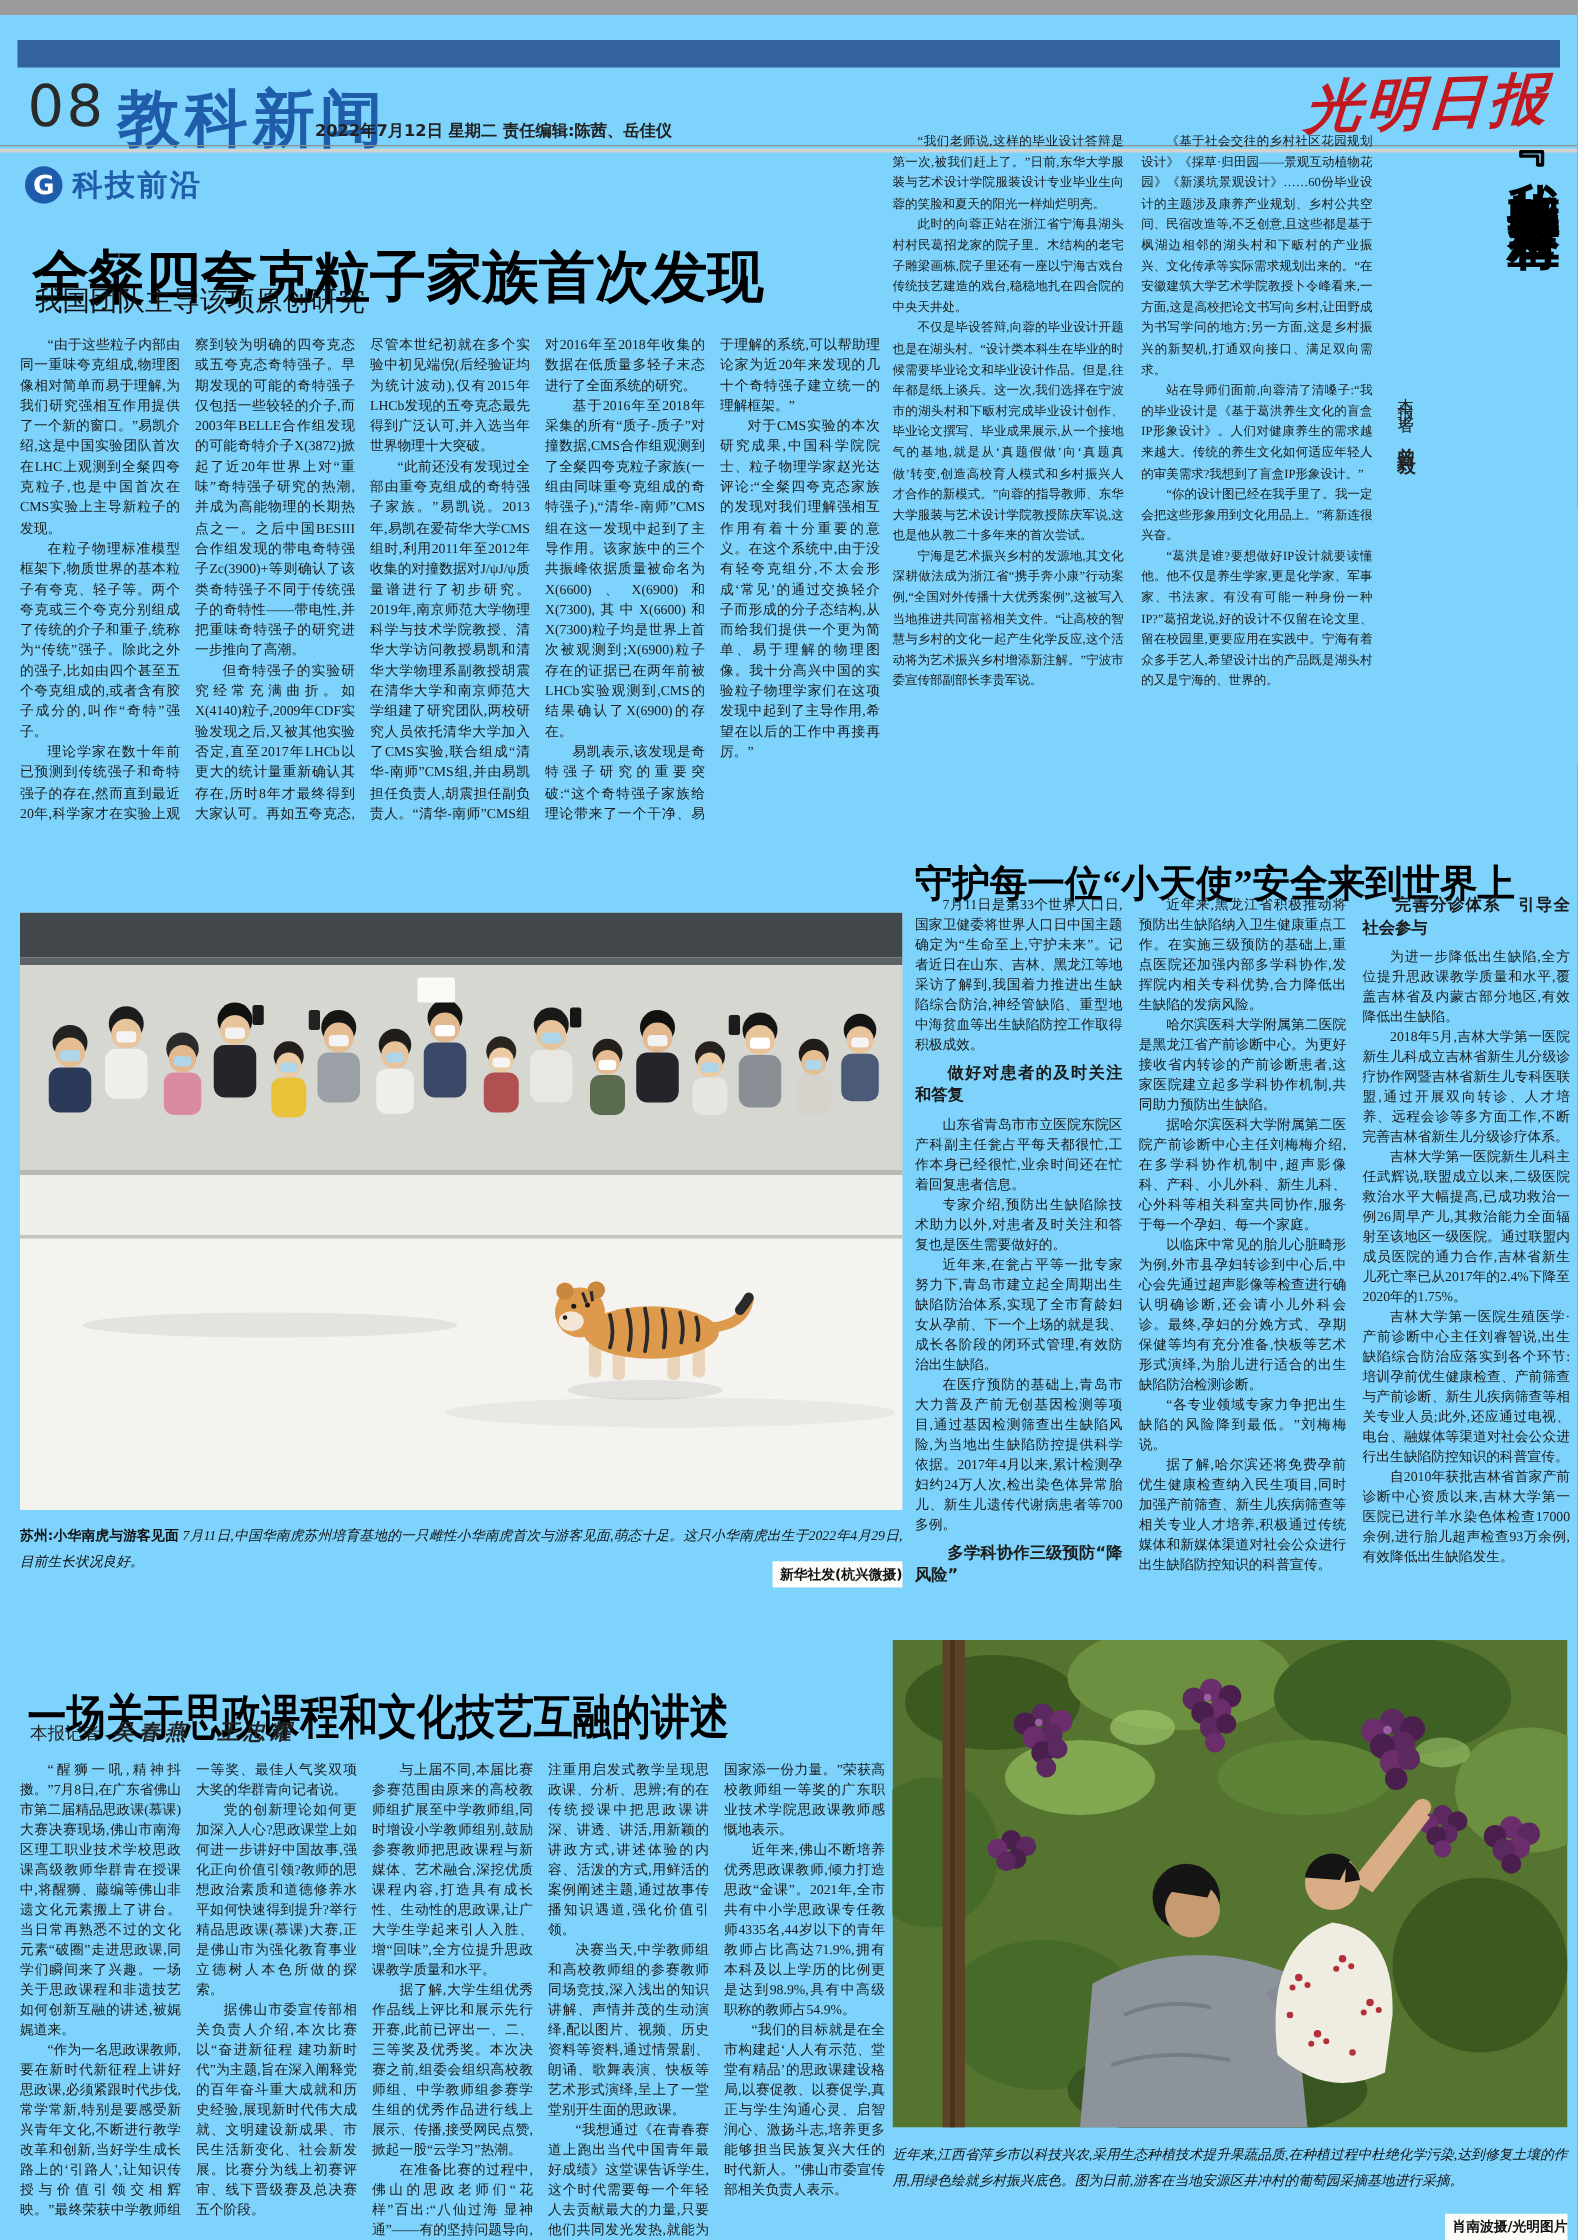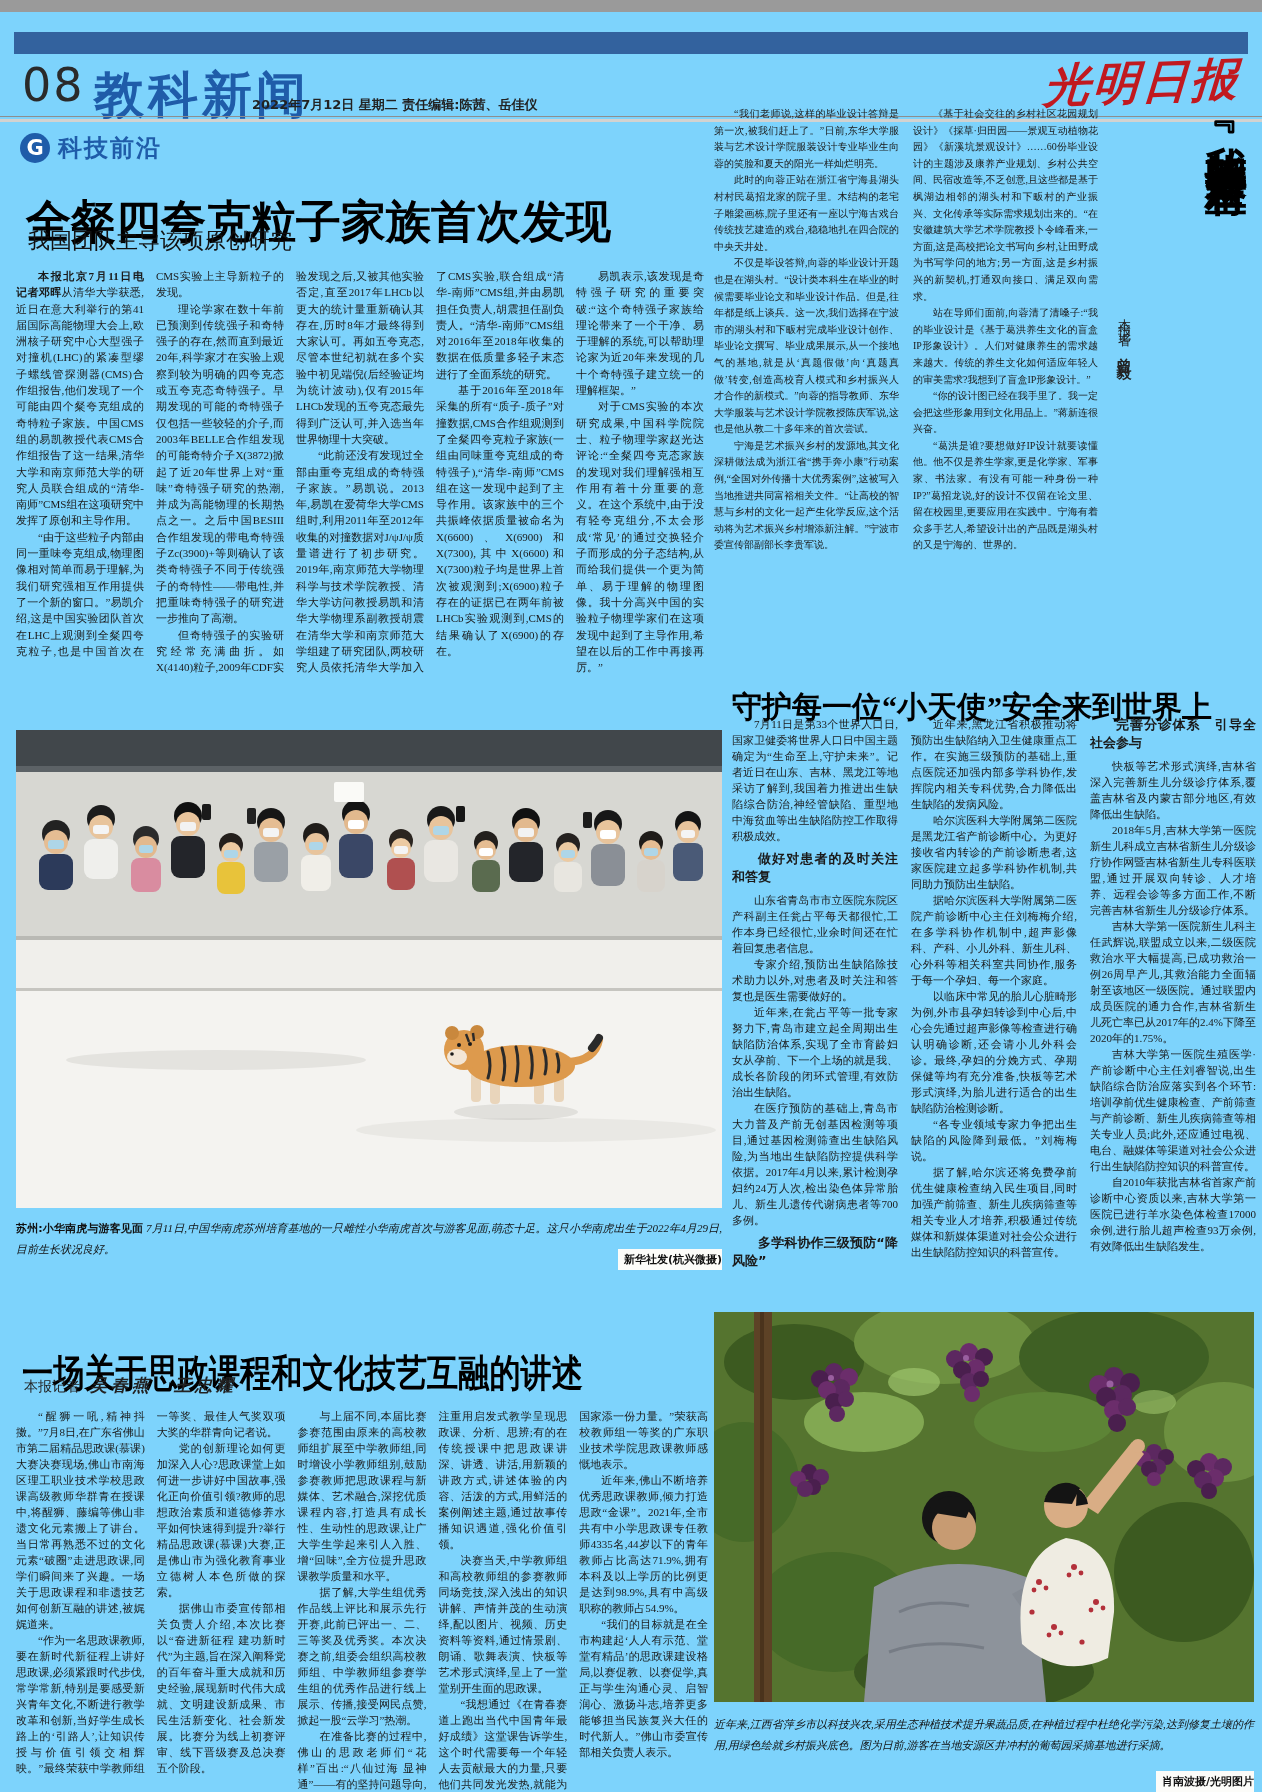--- a/index.html
+++ b/index.html
@@ -82,23 +82,23 @@
   <div class="rule1"></div>
   <div class="rule2"></div>
 
   <div class="sci-badge">
     <div class="g-logo">G</div>
     <span class="txt">科技前沿</span>
   </div>
   <h1 class="sci-headline">全粲四夸克粒子家族首次发现</h1>
   <div class="sci-deck">我国团队主导该项原创研究</div>
   <div class="sci-body body-cols">
-    <p class="para"><b class="bold">本报北京7月11日电　记者邓晖</b><span>从清华大学获悉,近日在意大利举行的第41届国际高能物理大会上,欧洲核子研究中心大型强子对撞机(LHC)的紧凑型缪子螺线管探测器(CMS)合作组报告,他们发现了一个可能由四个粲夸克组成的奇特粒子家族。中国CMS组的易凯教授代表CMS合作组报告了这一结果,清华大学和南京师范大学的研究人员联合组成的“清华-南师”CMS组在这项研究中发挥了原创和主导作用。</span></p>
     <div>
         <p class="para">“由于这些粒子内部由同一重味夸克组成,物理图像相对简单而易于理解,为我们研究强相互作用提供了一个新的窗口。”易凯介绍,这是中国实验团队首次在LHC上观测到全粲四夸克粒子,也是中国首次在CMS实验上主导新粒子的发现。</p>
+        <p class="para">在粒子物理标准模型框架下,物质世界的基本粒子有夸克、轻子等。两个夸克或三个夸克分别组成了传统的介子和重子,统称为“传统”强子。除此之外的强子,比如由四个甚至五个夸克组成的,或者含有胶子成分的,叫作“奇特”强子。</p>
         <p class="para">理论学家在数十年前已预测到传统强子和奇特强子的存在,然而直到最近20年,科学家才在实验上观察到较为明确的四夸克态或五夸克态奇特强子。早期发现的可能的奇特强子仅包括一些较轻的介子,而2003年BELLE合作组发现的可能奇特介子X(3872)掀起了近20年世界上对“重味”奇特强子研究的热潮,并成为高能物理的长期热点之一。之后中国BESIII合作组发现的带电奇特强子Zc(3900)+等则确认了该类奇特强子不同于传统强子的奇特性——带电性,并把重味奇特强子的研究进一步推向了高潮。</p>
         <p class="para">但奇特强子的实验研究经常充满曲折。如X(4140)粒子,2009年CDF实验发现之后,又被其他实验否定,直至2017年LHCb以更大的统计量重新确认其存在,历时8年才最终得到大家认可。再如五夸克态,尽管本世纪初就在多个实验中初见端倪(后经验证均为统计波动),仅有2015年LHCb发现的五夸克态最先得到广泛认可,并入选当年世界物理十大突破。</p>
         <p class="para">“此前还没有发现过全部由重夸克组成的奇特强子家族。”易凯说。2013年,易凯在爱荷华大学CMS组时,利用2011年至2012年收集的对撞数据对J/ψJ/ψ质量谱进行了初步研究。2019年,南京师范大学物理科学与技术学院教授、清华大学访问教授易凯和清华大学物理系副教授胡震在清华大学和南京师范大学组建了研究团队,两校研究人员依托清华大学加入了CMS实验,联合组成“清华-南师”CMS组,并由易凯担任负责人,胡震担任副负责人。“清华-南师”CMS组对2016年至2018年收集的数据在低质量多轻子末态进行了全面系统的研究。</p>
         <p class="para">基于2016年至2018年采集的所有“质子-质子”对撞数据,CMS合作组观测到了全粲四夸克粒子家族(一组由同味重夸克组成的奇特强子),“清华-南师”CMS组在这一发现中起到了主导作用。该家族中的三个共振峰依据质量被命名为X(6600)、X(6900)和X(7300),其中X(6600)和X(7300)粒子均是世界上首次被观测到;X(6900)粒子存在的证据已在两年前被LHCb实验观测到,CMS的结果确认了X(6900)的存在。</p>
         <p class="para">易凯表示,该发现是奇特强子研究的重要突破:“这个奇特强子家族给理论带来了一个干净、易于理解的系统,可以帮助理论家为近20年来发现的几十个奇特强子建立统一的理解框架。”</p>
         <p class="para">对于CMS实验的本次研究成果,中国科学院院士、粒子物理学家赵光达评论:“全粲四夸克态家族的发现对我们理解强相互作用有着十分重要的意义。在这个系统中,由于没有轻夸克组分,不太会形成‘常见’的通过交换轻介子而形成的分子态结构,从而给我们提供一个更为简单、易于理解的物理图像。我十分高兴中国的实验粒子物理学家们在这项发现中起到了主导作用,希望在以后的工作中再接再厉。”</p>
       </div>
   </div>
 
   <div class="village-body body-cols">
@@ -274,21 +274,21 @@
     <div>
         <p class="para">近年来,黑龙江省积极推动将预防出生缺陷纳入卫生健康重点工作。在实施三级预防的基础上,重点医院还加强内部多学科协作,发挥院内相关专科优势,合力降低出生缺陷的发病风险。</p>
         <p class="para">哈尔滨医科大学附属第二医院是黑龙江省产前诊断中心。为更好接收省内转诊的产前诊断患者,这家医院建立起多学科协作机制,共同助力预防出生缺陷。</p>
         <p class="para">据哈尔滨医科大学附属第二医院产前诊断中心主任刘梅梅介绍,在多学科协作机制中,超声影像科、产科、小儿外科、新生儿科、心外科等相关科室共同协作,服务于每一个孕妇、每一个家庭。</p>
         <p class="para">以临床中常见的胎儿心脏畸形为例,外市县孕妇转诊到中心后,中心会先通过超声影像等检查进行确认明确诊断,还会请小儿外科会诊。最终,孕妇的分娩方式、孕期保健等均有充分准备,快板等艺术形式演绎,为胎儿进行适合的出生缺陷防治检测诊断。</p>
         <p class="para">“各专业领域专家力争把出生缺陷的风险降到最低。”刘梅梅说。</p>
         <p class="para">据了解,哈尔滨还将免费孕前优生健康检查纳入民生项目,同时加强产前筛查、新生儿疾病筛查等相关专业人才培养,积极通过传统媒体和新媒体渠道对社会公众进行出生缺陷防控知识的科普宣传。</p>
       </div>
     <p class="subhead">完善分诊体系　引导全社会参与</p>
     <div>
-        <p class="para">快板等艺术形式演绎,吉林省深入完善新生儿分级诊疗体系,覆盖吉林省及内蒙古部分地区,有效降低出生缺陷。</p>
+        <p class="para">为进一步降低出生缺陷,全方位提升思政课教学质量和水平,覆盖吉林省及内蒙古部分地区,有效降低出生缺陷。</p>
         <p class="para">2018年5月,吉林大学第一医院新生儿科成立吉林省新生儿分级诊疗协作网暨吉林省新生儿专科医联盟,通过开展双向转诊、人才培养、远程会诊等多方面工作,不断完善吉林省新生儿分级诊疗体系。</p>
         <p class="para">吉林大学第一医院新生儿科主任武辉说,联盟成立以来,二级医院救治水平大幅提高,已成功救治一例26周早产儿,其救治能力全面辐射至该地区一级医院。通过联盟内成员医院的通力合作,吉林省新生儿死亡率已从2017年的2.4%下降至2020年的1.75%。</p>
         <p class="para">吉林大学第一医院生殖医学·产前诊断中心主任刘睿智说,出生缺陷综合防治应落实到各个环节:培训孕前优生健康检查、产前筛查与产前诊断、新生儿疾病筛查等相关专业人员;此外,还应通过电视、电台、融媒体等渠道对社会公众进行出生缺陷防控知识的科普宣传。</p>
         <p class="para">自2010年获批吉林省首家产前诊断中心资质以来,吉林大学第一医院已进行羊水染色体检查17000余例,进行胎儿超声检查93万余例,有效降低出生缺陷发生。</p>
       </div>
 
   </div>
 
   <h2 class="lecture-headline">一场关于思政课程和文化技艺互融的讲述</h2>
   <div class="lecture-byline">

